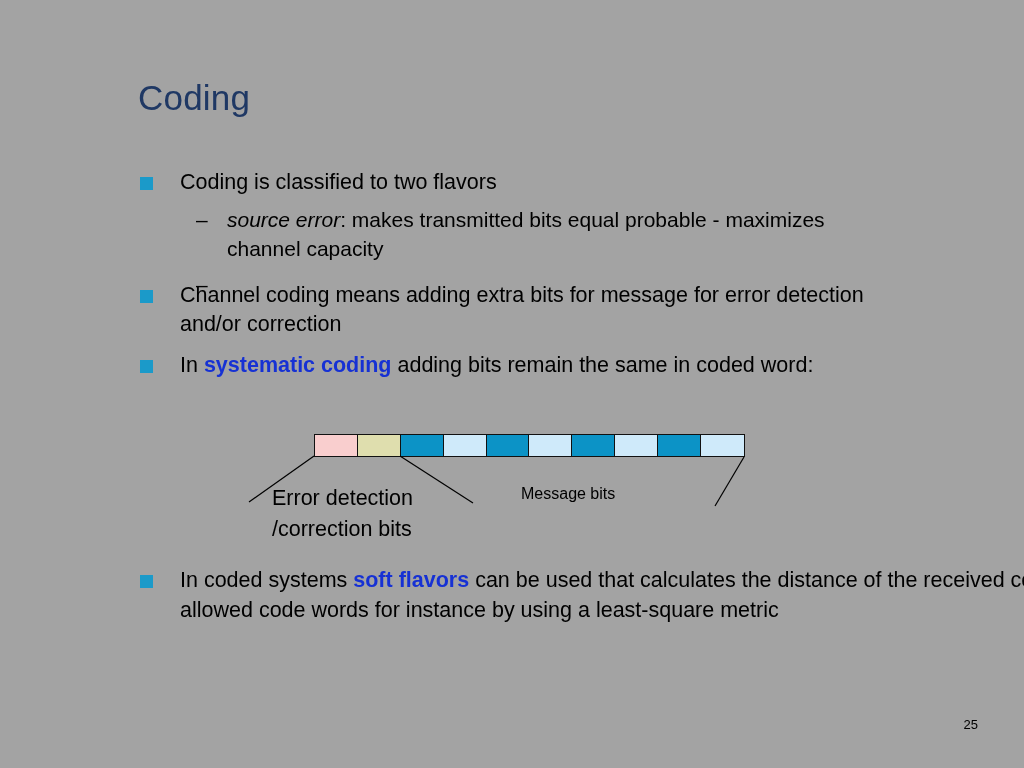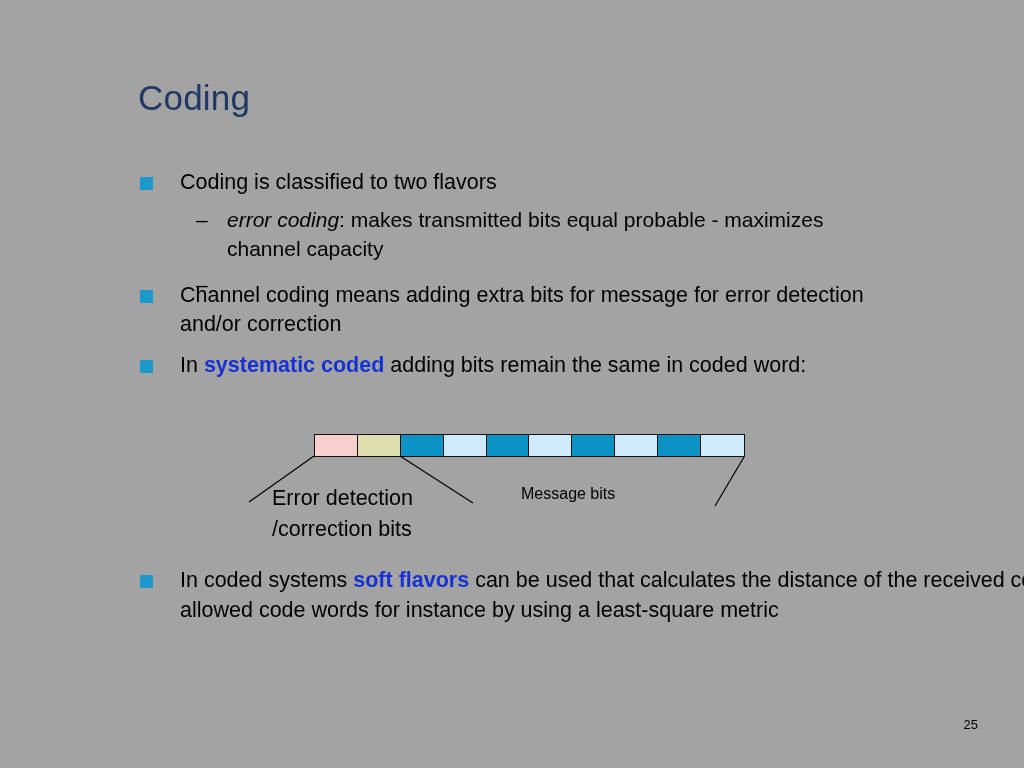--- a/index.html
+++ b/index.html
@@ -160,41 +160,41 @@
 
     <div class="bullet-row">
       <span class="marker" style="background: rgb(27, 154, 201);"></span>
       <span class="btext">Coding is classified to two flavors</span>
     </div>
 
     <div class="gap-small"></div>
 
     <div class="sub-row">
       <span class="dash">–</span>
-      <span class="stext"><em class="term">error coding</em><span>: makes transmitted bits equal probable - maximizes channel capacity</span></span>
+      <span class="stext"><em class="term">source error</em><span>: makes transmitted bits equal probable - maximizes channel capacity</span></span>
     </div>
 
     <div class="gap-small"></div>
 
     <div class="sub-row">
       <span class="dash">–</span>
     </div>
 
     <div class="gap-med"></div>
 
     <div class="bullet-row">
       <span class="marker" style="background: rgb(27, 154, 201);"></span>
       <span class="btext">Channel coding means adding extra bits for message for error detection and/or correction</span>
     </div>
 
     <div class="gap-med"></div>
 
     <div class="bullet-row">
       <span class="marker" style="background: rgb(27, 154, 201);"></span>
-      <span class="btext"><span>In </span><b class="hl" style="color: rgb(22, 49, 212);">systematic coded</b><span> adding bits remain the same in coded word:</span></span>
+      <span class="btext"><span>In </span><b class="hl" style="color: rgb(22, 49, 212);">systematic coding</b><span> adding bits remain the same in coded word:</span></span>
     </div>
 
   </div>
 
   <div class="diagram">
 
     <div class="bitbar">
       <div class="bitcell" style="background: rgb(249, 206, 206);"></div>
       <div class="bitcell" style="background: rgb(223, 222, 174);"></div>
       <div class="bitcell" style="background: rgb(12, 147, 198);"></div>

